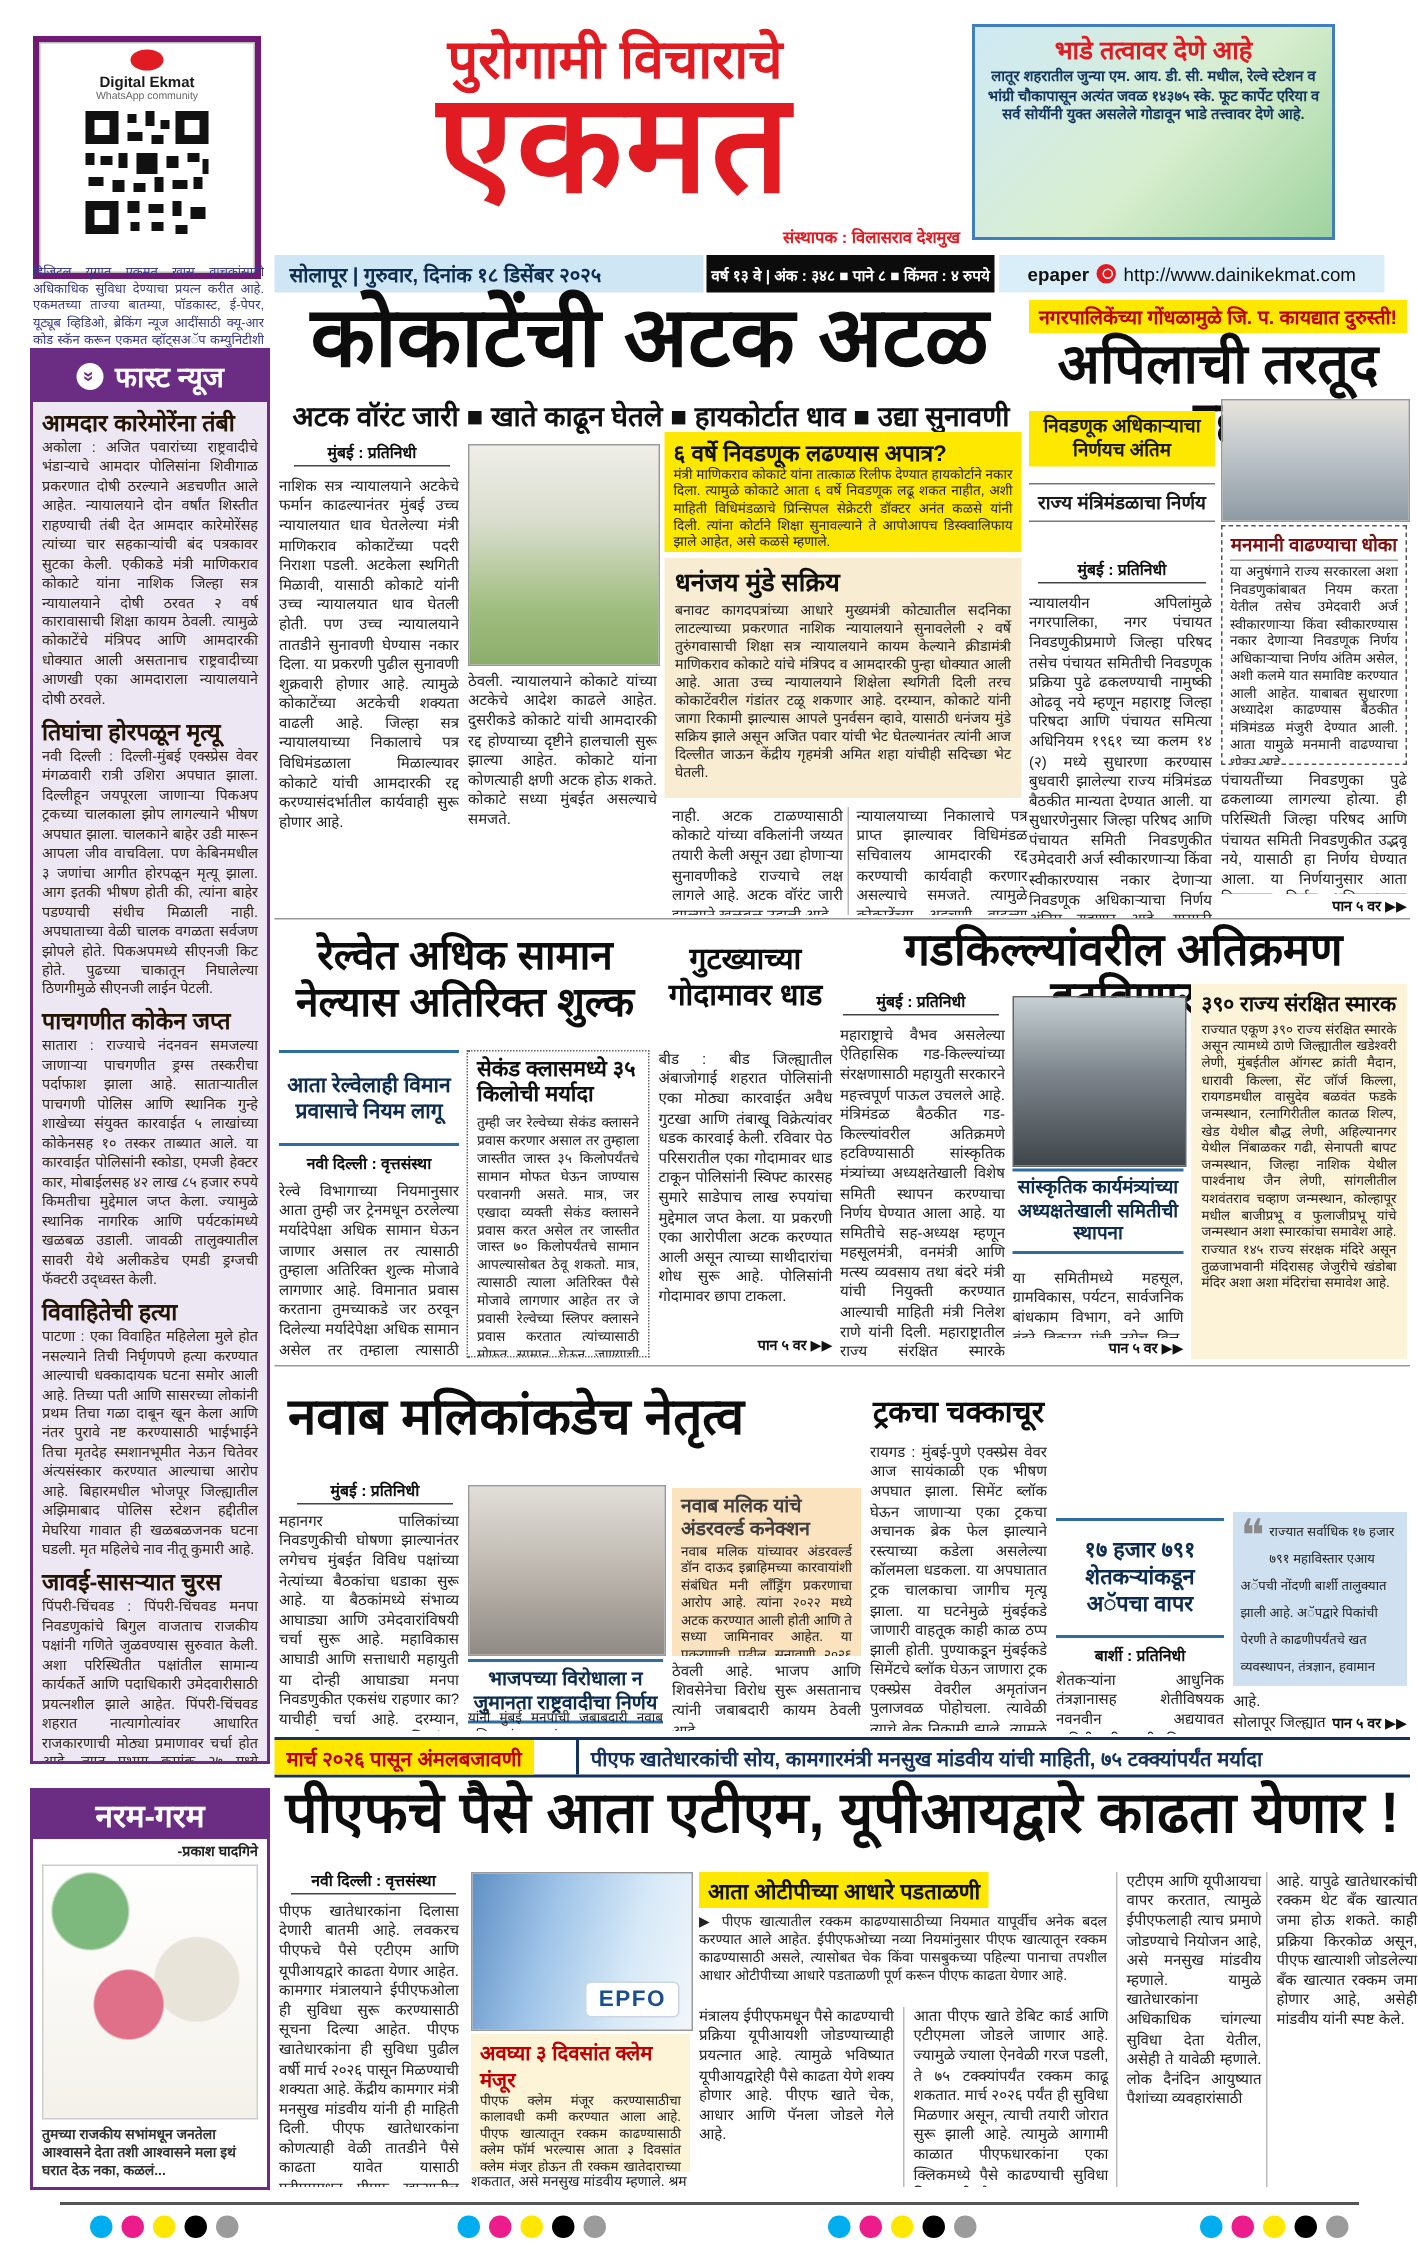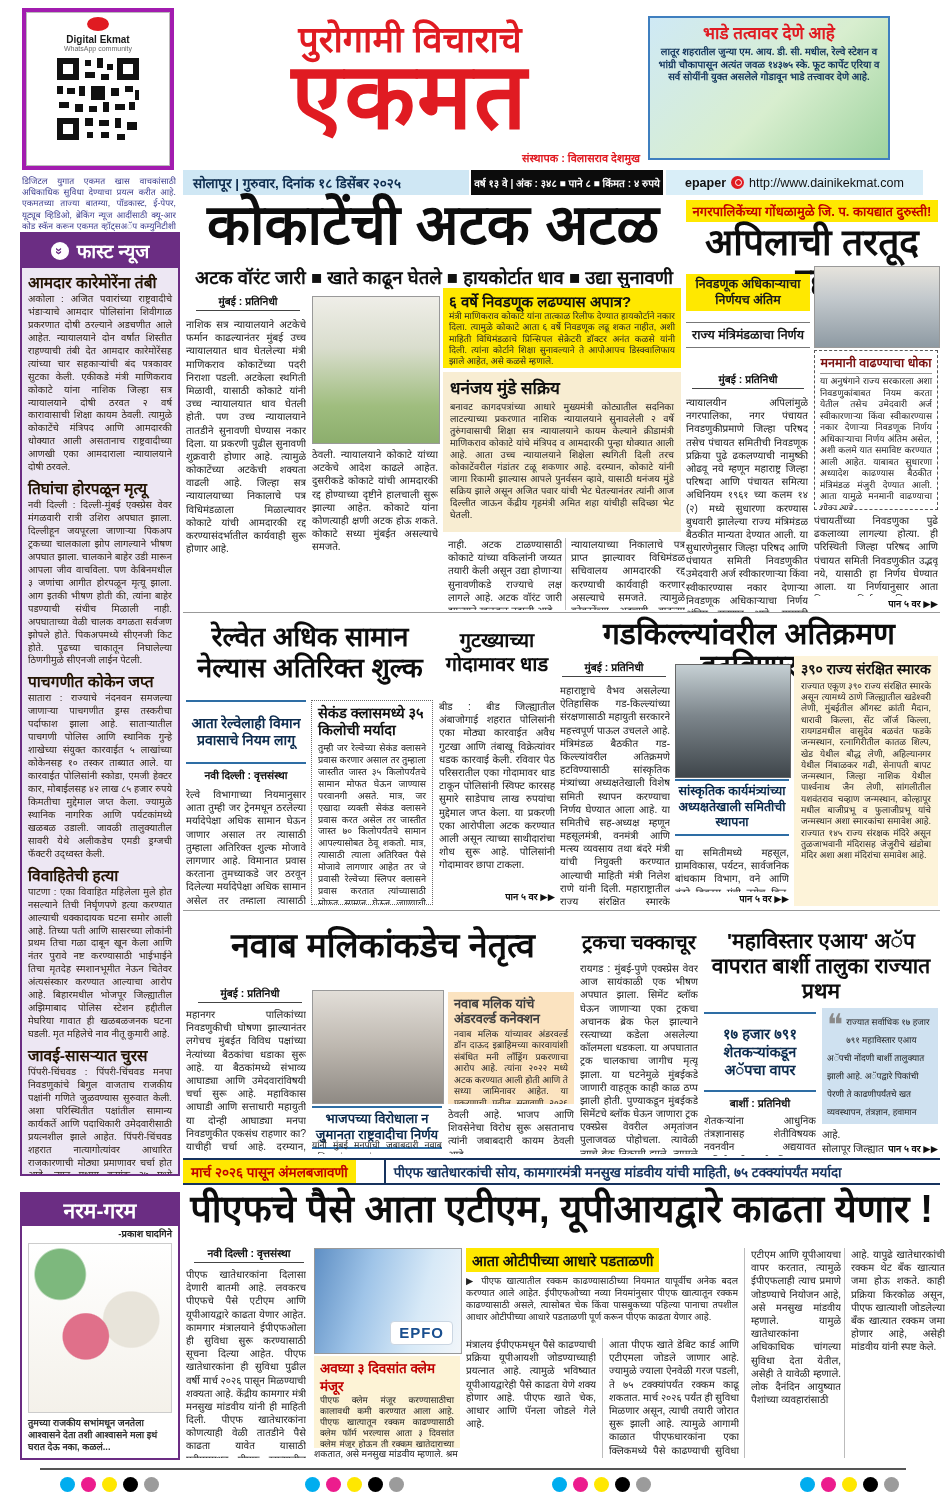--- a/index.html
+++ b/index.html
@@ -17,21 +17,21 @@
   .dot{width:15px;height:15px;border-radius:50%;}
   .d-c{background:#00adef}.d-m{background:#ec1c8d}.d-y{background:#ffe700}.d-k{background:#000000}.d-g{background:#9b9b9b}
   .sidebar-title{font-weight:800;font-size:15.5px;color:#241403;margin:6px 6px 2px 6px;line-height:1.1;}
   .sidebar-body{font-size:9.6px;line-height:1.35;text-align:justify;color:#33271c;margin:0 6px;}
 </style>
 </head>
 <body>
 
 <div id="page">
 
-  <div class="abs" style="left:22px;top:8px;width:152px;height:162px;background:#a21caf;padding:4px;box-sizing:border-box;">
+  <div class="abs" style="left:22px;top:24px;width:152px;height:162px;background:#701a75;padding:4px;box-sizing:border-box;">
     <div style="background:#fff;border:1px solid #bbb;height:100%;text-align:center;padding-top:4px;box-sizing:border-box;">
       <div style="width:22px;height:14px;background:#e01b22;border-radius:50%;margin:0 auto;"></div>
       <div style="font-weight:bold;font-size:10px;margin-top:3px;">Digital Ekmat</div>
       <div style="font-size:7px;color:#666;">WhatsApp community</div>
       <svg width="86" height="86" viewBox="0 0 86 86" style="margin-top:4px;">
         <rect width="86" height="86" fill="#fff"></rect>
         <g fill="#111">
           <rect x="2" y="2" width="22" height="22"></rect>
             <rect x="62" y="2" width="22" height="22"></rect>
             <rect x="2" y="62" width="22" height="22"></rect>
@@ -185,36 +185,35 @@
   <div class="abs col" style="left:675px;top:846px;width:114px;height:46px;">या समितीमध्ये महसूल, ग्रामविकास, पर्यटन, सार्वजनिक बांधकाम विभाग, वने आणि बंदरे विकास मंत्री तसेच वित्त, नियोजन, सांस्कृतिक कार्य विभाग, नगरविकास (१), गृह,</div>
   <div class="abs jump" style="left:709px;top:892px;width:80px;">पान ५ वर ▶▶</div>
 
   <div class="abs" style="left:794px;top:656px;width:144px;height:250px;background:#fdf3d9;padding:5px 7px;box-sizing:border-box;overflow:hidden;">
     <div style="font-weight:800;font-size:14px;line-height:1.2;color:#111;">३९० राज्य संरक्षित स्मारक</div>
     <div style="font-size:8.9px;line-height:1.27;text-align:justify;margin-top:3px;color:#222;">राज्यात एकूण ३९० राज्य संरक्षित स्मारके असून त्यामध्ये ठाणे जिल्ह्यातील खडेश्वरी लेणी, मुंबईतील ऑगस्ट क्रांती मैदान, धारावी किल्ला, सेंट जॉर्ज किल्ला, रायगडमधील वासुदेव बळवंत फडके जन्मस्थान, रत्नागिरीतील कातळ शिल्प, खेड येथील बौद्ध लेणी, अहिल्यानगर येथील निंबाळकर गढी, सेनापती बापट जन्मस्थान, जिल्हा नाशिक येथील पार्श्वनाथ जैन लेणी, सांगलीतील यशवंतराव चव्हाण जन्मस्थान, कोल्हापूर मधील बाजीप्रभू व फुलाजीप्रभू यांचे जन्मस्थान अशा स्मारकांचा समावेश आहे. राज्यात १४५ राज्य संरक्षक मंदिरे असून तुळजाभवानी मंदिरासह जेजुरीचे खंडोबा मंदिर अशा अशा मंदिरांचा समावेश आहे.</div>
   </div>
 
   <div class="abs" style="left:183px;top:910px;width:757px;height:1px;background:#999;"></div>
 
-  <div class="abs hd" style="left:192px;top:928px;width:382px;font-size:34px;text-align:center;">नवाब मलिकांकडेच नेतृत्व</div>
+  <div class="abs hd" style="left:192px;top:928px;width:382px;font-size:34px;">नवाब मलिकांकडेच नेतृत्व</div>
   <div class="abs byline" style="left:198px;top:986px;width:104px;">मुंबई : प्रतिनिधी</div>
   <div class="abs col" style="left:186px;top:1008px;width:120px;height:146px;">महानगर पालिकांच्या निवडणुकीची घोषणा झाल्यानंतर लगेचच मुंबईत विविध पक्षांच्या नेत्यांच्या बैठकांचा धडाका सुरू आहे. या बैठकांमध्ये संभाव्य आघाड्या आणि उमेदवारांविषयी चर्चा सुरू आहे. महाविकास आघाडी आणि सत्ताधारी महायुती या दोन्ही आघाड्या मनपा निवडणुकीत एकसंध राहणार का? याचीही चर्चा आहे. दरम्यान, भाजपने नवाब मलिकांच्या नेतृत्वाला कडाडून विरोध केला. परंतु या विरोधाला न जुमानता उपमुख्यमंत्री अजित पवार</div>
   <div class="abs photo" style="left:312px;top:990px;width:130px;height:112px;background:linear-gradient(#e2ded8 0%,#bdb7af 50%,#8f8a84 100%);border:1px solid #999;"></div>
   <div class="abs" style="left:312px;top:1106px;width:130px;border-top:2px solid #2e6da4;border-bottom:2px solid #2e6da4;font-weight:800;font-size:13px;text-align:center;line-height:1.25;color:#0d2c4e;padding:3px 1px;box-sizing:border-box;">भाजपच्या विरोधाला न जुमानता राष्ट्रवादीचा निर्णय</div>
   <div class="abs col" style="left:312px;top:1140px;width:130px;height:14px;font-size:9px;">यांनी मुंबई मनपाची जबाबदारी नवाब मलिक यांच्याच खांद्यावर कायम</div>
   <div class="abs" style="left:448px;top:992px;width:126px;height:112px;background:#fbe3c0;padding:4px 6px;box-sizing:border-box;overflow:hidden;">
     <div style="font-weight:800;font-size:12.8px;line-height:1.2;color:#404040;">नवाब मलिक यांचे अंडरवर्ल्ड कनेक्शन</div>
     <div style="font-size:9px;line-height:1.28;text-align:justify;margin-top:2px;color:#222;">नवाब मलिक यांच्यावर अंडरवर्ल्ड डॉन दाऊद इब्राहिमच्या कारवायांशी संबंधित मनी लाँड्रिंग प्रकरणाचा आरोप आहे. त्यांना २०२२ मध्ये अटक करण्यात आली होती आणि ते सध्या जामिनावर आहेत. या प्रकरणाची पुढील सुनावणी २०२६ मध्ये होण्याची शक्यता आहे.</div>
   </div>
   <div class="abs col" style="left:448px;top:1108px;width:126px;height:46px;">ठेवली आहे. भाजप आणि शिवसेनेचा विरोध सुरू असतानाच त्यांनी जबाबदारी कायम ठेवली आहे.</div>
 
   <div class="abs hd" style="left:580px;top:932px;width:118px;font-size:20px;text-align:center;">ट्रकचा चक्काचूर</div>
   <div class="abs col" style="left:580px;top:962px;width:118px;height:192px;">रायगड : मुंबई-पुणे एक्स्प्रेस वेवर आज सायंकाळी एक भीषण अपघात झाला. सिमेंट ब्लॉक घेऊन जाणाऱ्या एका ट्रकचा अचानक ब्रेक फेल झाल्याने रस्त्याच्या कडेला असलेल्या कॉलमला धडकला. या अपघातात ट्रक चालकाचा जागीच मृत्यू झाला. या घटनेमुळे मुंबईकडे जाणारी वाहतूक काही काळ ठप्प झाली होती. पुण्याकडून मुंबईकडे सिमेंटचे ब्लॉक घेऊन जाणारा ट्रक एक्स्प्रेस वेवरील अमृतांजन पुलाजवळ पोहोचला. त्यावेळी त्याचे ब्रेक निकामी झाले. त्यामुळे भरधाव ट्रक रस्त्याच्या कडेला असलेल्या एका खांबाला धडकला. त्यामुळे ट्रकचे मोठे नुकसान झाले असून चालक ठार झाला आहे.</div>
 
-  <div class="abs hd" style="left:704px;top:928px;width:234px;font-size:21px;text-align:center;line-height:1.2;">'महाविस्तार एआय' अॅप वापरात बार्शी तालुका राज्यात प्रथम</div>
   <div class="abs rule-box" style="left:704px;top:1012px;width:112px;height:76px;font-size:14.5px;line-height:1.25;">१७ हजार ७९१ शेतकऱ्यांकडून अॅपचा वापर</div>
   <div class="abs byline" style="left:706px;top:1096px;width:108px;border-bottom:none;">बार्शी : प्रतिनिधी</div>
   <div class="abs col" style="left:704px;top:1114px;width:112px;height:42px;">शेतकऱ्यांना आधुनिक तंत्रज्ञानासह शेतीविषयक नवनवीन अद्ययावत माहितीसाठी कृषी विभागाच्या 'महाविस्तार एआय' च्या वापरात सोलापूर जिल्ह्यातील बार्शी तालुका कृषी विभाग राज्यात प्रथम क्रमांकावर</div>
   <div class="abs" style="left:822px;top:1008px;width:116px;height:116px;background:#cfe1f0;padding:3px 5px;box-sizing:border-box;overflow:hidden;">
     <span style="float:left;font-size:30px;color:#8a8a8a;font-family:'Liberation Serif',serif;line-height:0.9;margin-right:3px;">❝</span>
     <span style="font-size:8.7px;line-height:1.25;text-align:justify;color:#222;">राज्यात सर्वाधिक १७ हजार ७९१ महाविस्तार एआय अॅपची नोंदणी बार्शी तालुक्यात झाली आहे. अॅपद्वारे पिकांची पेरणी ते काढणीपर्यंतचे खत व्यवस्थापन, तंत्रज्ञान, हवामान अंदाज, रोग-कीड व्यवस्थापन, बाजारभाव कळेल. शेतकऱ्यांनी महाविस्तार अॅपचा लाभ घ्यावा.</span>
     
   </div>
   <div class="abs col" style="left:822px;top:1128px;width:40px;height:13px;">आहे.</div>
   <div class="abs col" style="left:822px;top:1142px;width:70px;height:13px;">सोलापूर जिल्ह्यात</div>

